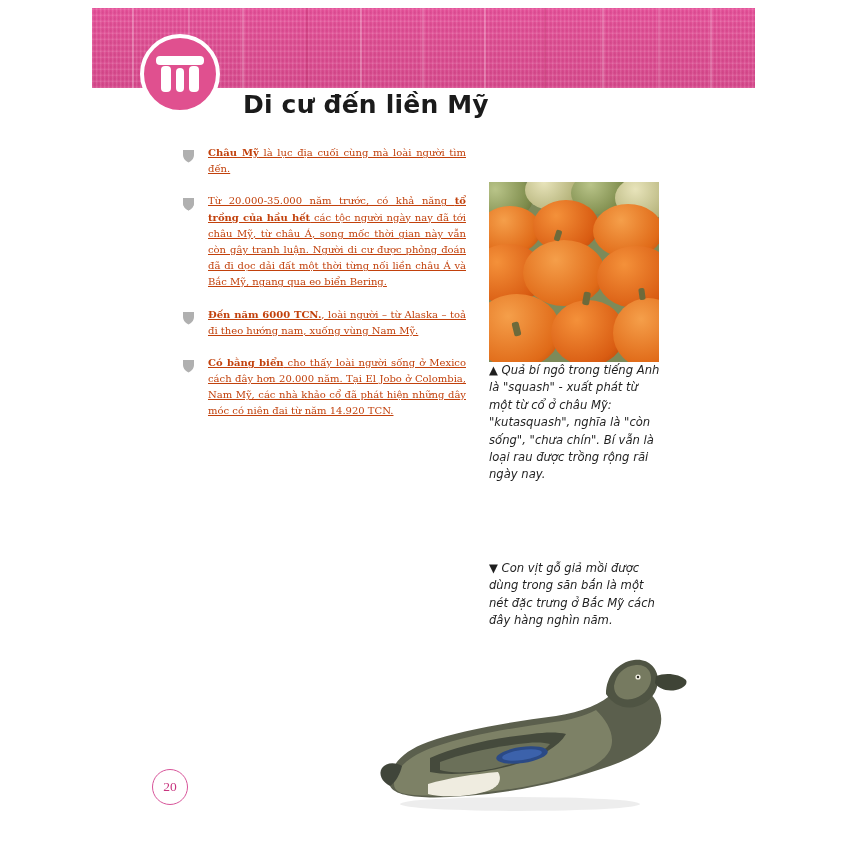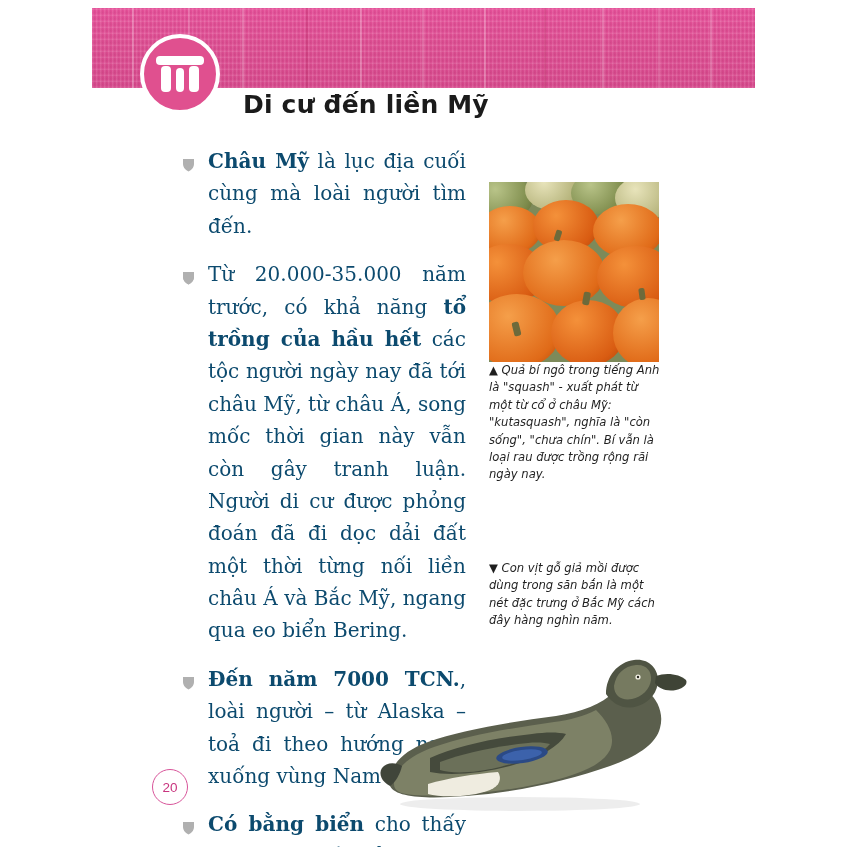--- a/index.html
+++ b/index.html
@@ -84,25 +84,26 @@
   .text-col {
     position: absolute;
     left: 178px;
     top: 145px;
     width: 288px;
   }
   .bullet-item {
     position: relative;
     padding-left: 30px;
     margin-bottom: 16px;
-    font-size: 20px;
+    font-size: 10px;
     line-height: 1.62;
     text-align: justify;
     font-family: "DejaVu Serif", serif;
-    color: #0c4a6e;
+    color: #c2410c;
+    text-decoration: underline;
   }
   .bullet-item .marker {
     position: absolute;
     left: 4px;
     top: 4px;
     width: 13px;
     height: 14px;
     color: #a9a9a9;
   }
   .bullet-item b {
@@ -157,21 +158,21 @@
   .page-number {
     position: absolute;
     left: 152px;
     top: 769px;
     width: 34px;
     height: 34px;
     border-radius: 50%;
     border: 1.6px solid #d8559a;
     color: #c8357f;
     font-size: 13.5px;
-    font-family: Liberation Sans, sans-serif;
+    font-family: Liberation Serif, serif;
     display: flex;
     align-items: center;
     justify-content: center;
   }
 </style>
 </head>
 <body>
 
 <div id="page">
 
@@ -229,21 +230,21 @@
       </span>
       <span>Từ 20.000-35.000 năm trước, có khả năng <b>tổ trồng của hầu hết</b> các tộc người ngày nay đã tới châu Mỹ, từ châu Á, song mốc thời gian này vẫn còn gây tranh luận. Người di cư được phỏng đoán đã đi dọc dải đất một thời từng nối liền châu Á và Bắc Mỹ, ngang qua eo biển Bering.</span>
     </div>
 
     <div class="bullet-item">
       <span class="marker">
         <svg width="13" height="14" viewBox="0 0 13 14" aria-hidden="true">
           <path d="M1 1 H12 L12 6 Q12 11 6.5 13.5 Q1 11 1 6 Z" fill="#b0b0b0"></path>
         </svg>
       </span>
-      <span><b>Đến năm 7000 TCN.</b>, loài người – từ Alaska – toả đi theo hướng nam, xuống vùng Nam Mỹ.</span>
+      <span><b>Đến năm 6000 TCN.</b>, loài người – từ Alaska – toả đi theo hướng nam, xuống vùng Nam Mỹ.</span>
     </div>
 
     <div class="bullet-item">
       <span class="marker">
         <svg width="13" height="14" viewBox="0 0 13 14" aria-hidden="true">
           <path d="M1 1 H12 L12 6 Q12 11 6.5 13.5 Q1 11 1 6 Z" fill="#b0b0b0"></path>
         </svg>
       </span>
       <span><b>Có bằng biển</b> cho thấy loài người sống ở Mexico cách đây hơn 20.000 năm. Tại El Jobo ở Colombia, Nam Mỹ, các nhà khảo cổ đã phát hiện những dây móc có niên đại từ năm 14.920 TCN.</span>
     </div>

